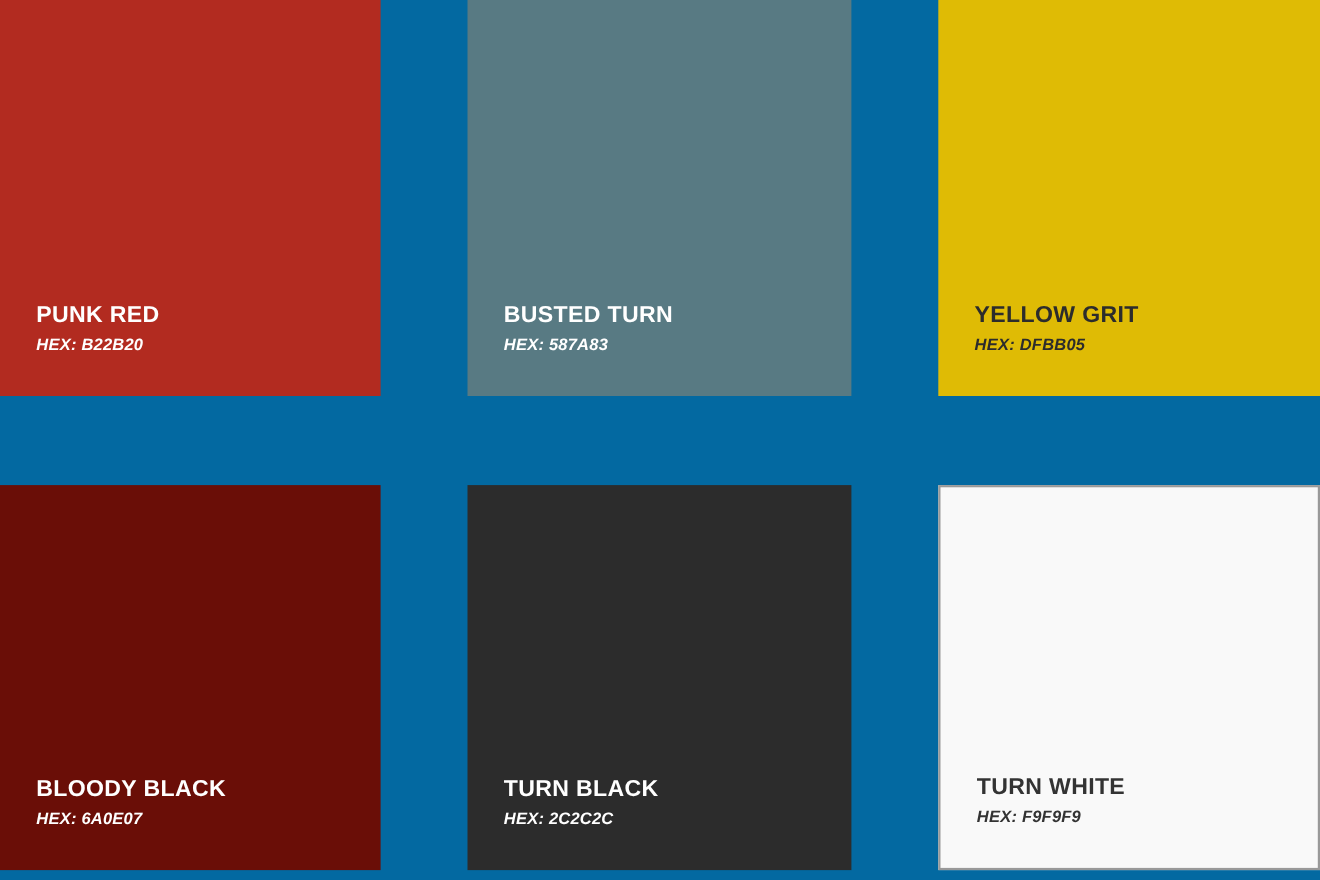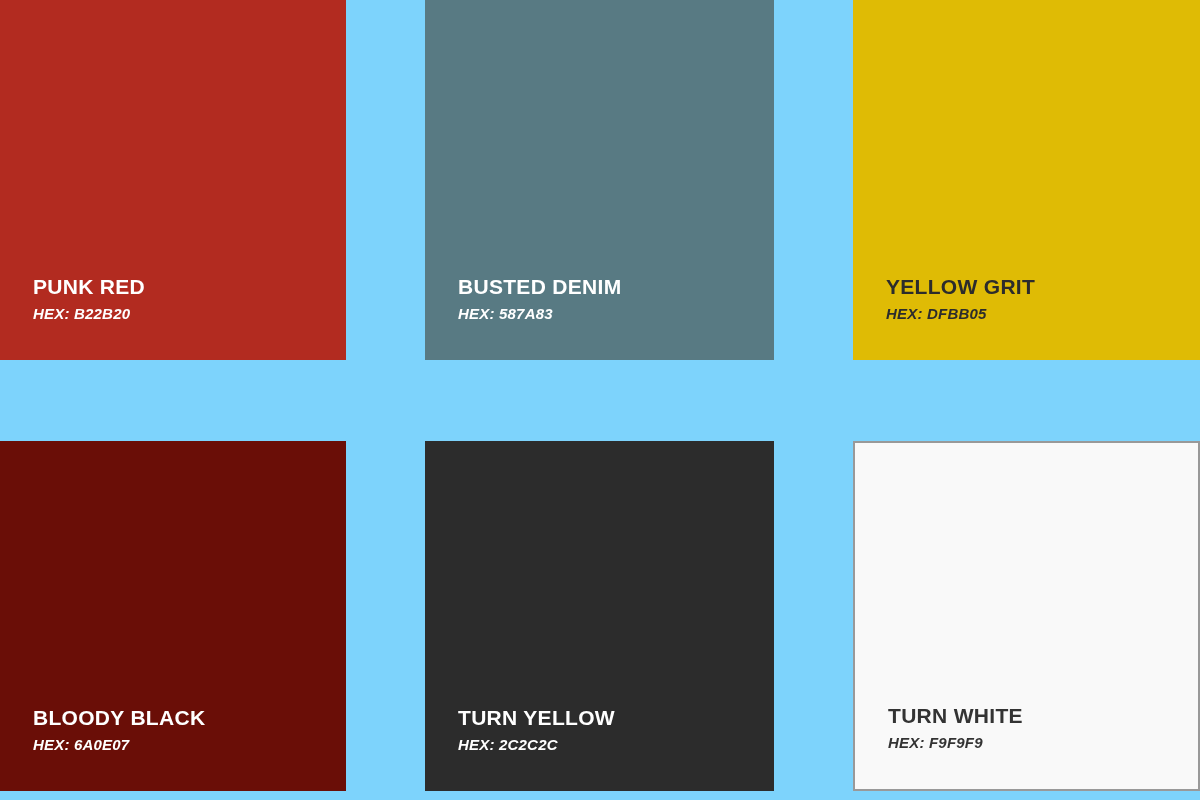--- a/index.html
+++ b/index.html
@@ -13,21 +13,21 @@
     height: 800px;
     overflow: hidden;
     font-family: "Liberation Sans", sans-serif;
     -webkit-font-smoothing: antialiased;
   }
 
   #palette-grid {
     position: relative;
     width: 1200px;
     height: 800px;
-    background: #7dd3fc;
+    background: #0369a1;
   }
 
   .swatch {
     position: absolute;
     box-sizing: border-box;
     display: flex;
     flex-direction: column;
     justify-content: flex-end;
     align-items: flex-start;
     padding: 0 0 38px 33px;
@@ -71,36 +71,36 @@
 <body style="background-color: rgb(0, 0, 0);">
 
 <div id="palette-grid">
 
   <div class="swatch col-1 row-1" style="background-color: rgb(178, 43, 32); color: rgb(255, 255, 255);">
     <div class="swatch-name">PUNK RED</div>
     <div class="swatch-hex">HEX: B22B20</div>
   </div>
 
   <div class="swatch col-2 row-1" style="background-color: rgb(88, 122, 131); color: rgb(255, 255, 255);">
-    <div class="swatch-name">BUSTED DENIM</div>
+    <div class="swatch-name">BUSTED TURN</div>
     <div class="swatch-hex">HEX: 587A83</div>
   </div>
 
   <div class="swatch col-3 row-1" style="background-color: rgb(223, 187, 5); color: rgb(44, 44, 44);">
     <div class="swatch-name">YELLOW GRIT</div>
     <div class="swatch-hex">HEX: DFBB05</div>
   </div>
 
   <div class="swatch col-1 row-2" style="background-color: rgb(106, 14, 7); color: rgb(255, 255, 255);">
     <div class="swatch-name">BLOODY BLACK</div>
     <div class="swatch-hex">HEX: 6A0E07</div>
   </div>
 
   <div class="swatch col-2 row-2" style="background-color: rgb(44, 44, 44); color: rgb(255, 255, 255);">
-    <div class="swatch-name">TURN YELLOW</div>
+    <div class="swatch-name">TURN BLACK</div>
     <div class="swatch-hex">HEX: 2C2C2C</div>
   </div>
 
   <div class="swatch col-3 row-2 bordered" style="background-color: rgb(249, 249, 249); color: rgb(51, 51, 51); border-color: rgb(153, 153, 153);">
     <div class="swatch-name">TURN WHITE</div>
     <div class="swatch-hex">HEX: F9F9F9</div>
   </div>
 
 </div>
 

